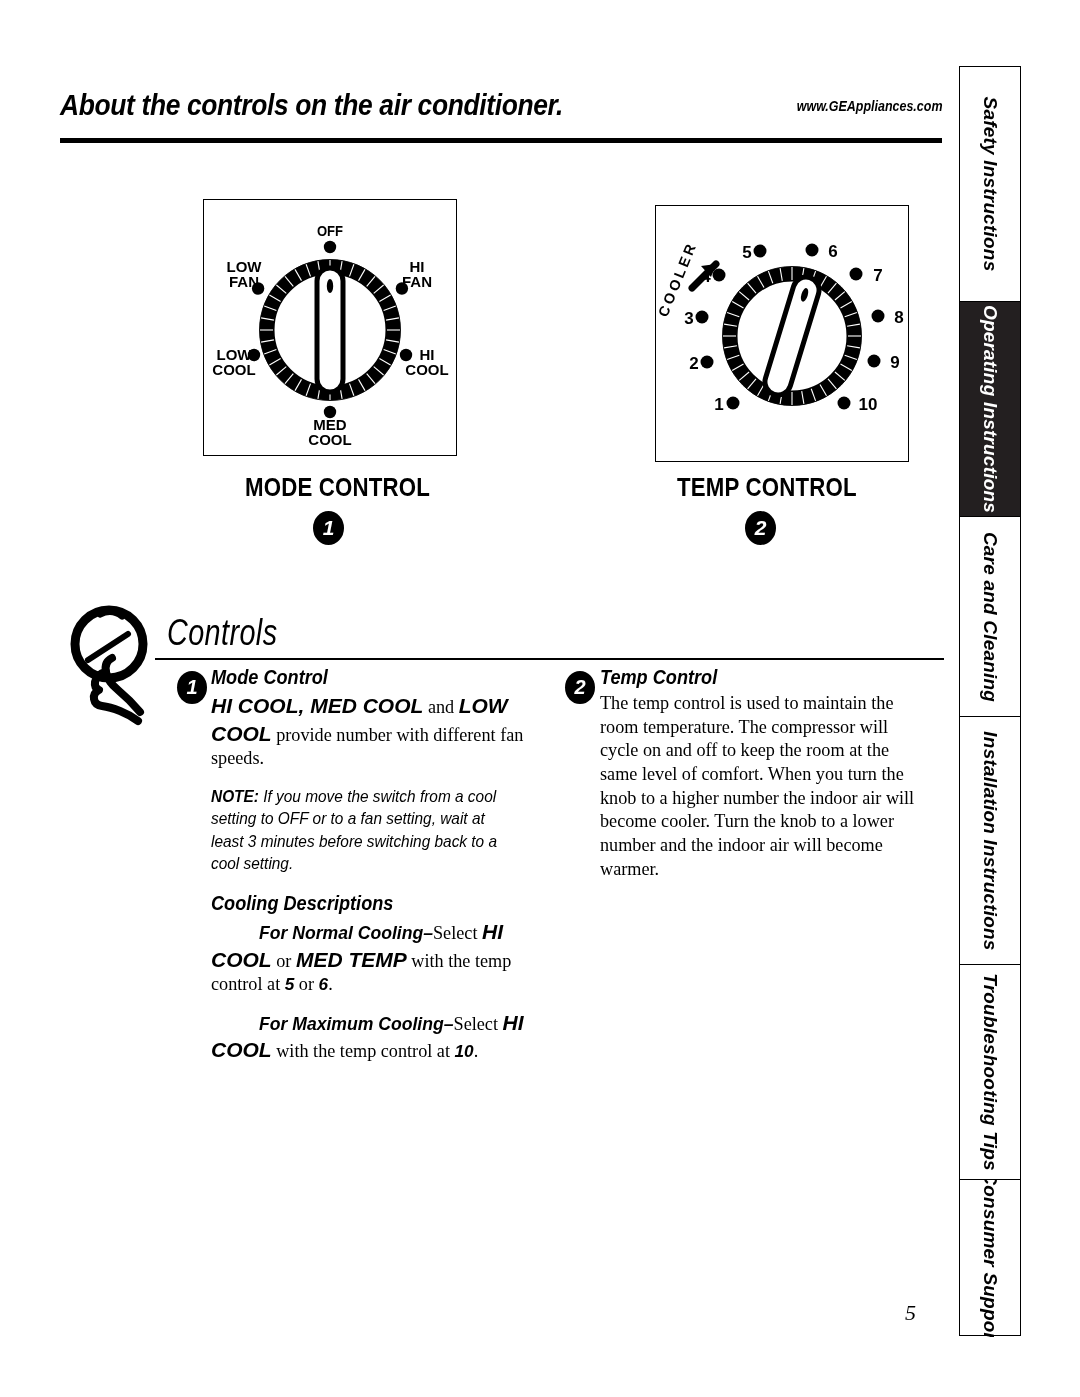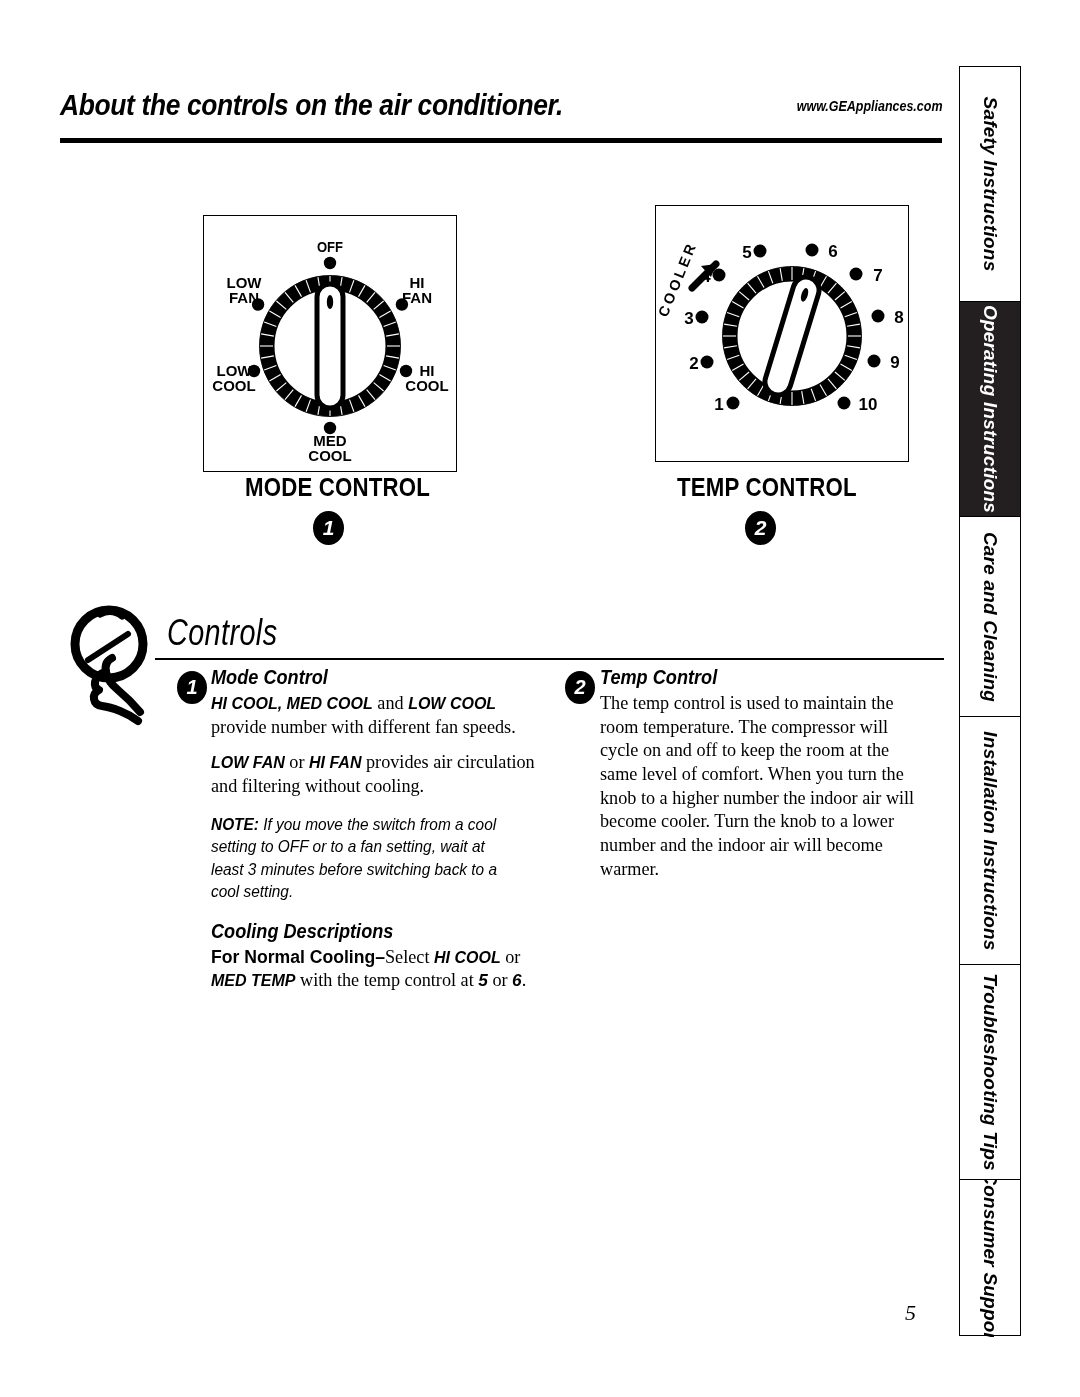--- a/index.html
+++ b/index.html
@@ -11,21 +11,21 @@
   #header-title{position:absolute;left:0;top:0;font-family:"Liberation Sans",sans-serif;
       font-weight:bold;font-style:italic;font-size:30px;letter-spacing:-0.4px;
       transform:scaleX(0.88);transform-origin:left center;white-space:nowrap;}
   #header-url{position:absolute;right:0;top:10px;font-family:"Liberation Sans",sans-serif;
       font-weight:bold;font-style:italic;font-size:14.5px;transform:scaleX(0.86);
       transform-origin:right center;white-space:nowrap;}
   #header-rule{position:absolute;left:0;top:50px;width:882px;height:5px;background:#000;}
 
   
   .dial-box{position:absolute;border:1.6px solid #000;background:#fff;}
-  #mode-box{left:203px;top:215px;width:252px;height:255px;}
+  #mode-box{left:203px;top:199px;width:252px;height:255px;}
   #temp-box{left:655px;top:205px;width:252px;height:255px;}
   .dial-svg{position:absolute;left:0;top:0;}
 
   .dial-caption{position:absolute;font-family:"Liberation Sans",sans-serif;
       font-weight:bold;font-size:26.5px;letter-spacing:0.2px;
       transform:scaleX(0.84);white-space:nowrap;}
   #mode-caption{left:229px;top:472px;width:200px;text-align:center;}
   #temp-caption{left:661px;top:472px;width:200px;text-align:center;}
 
   .num-badge{position:absolute;width:31px;height:34px;border-radius:50%;background:#000;
@@ -56,23 +56,23 @@
   .sec-head2{font-family:"Liberation Sans",sans-serif;font-weight:bold;font-style:italic;
       font-size:19.5px;margin:17px 0 3px 0;transform:scaleX(0.93);transform-origin:left center;}
 
   p.body{font-family:"Liberation Serif",serif;font-size:18.2px;line-height:1.30;
       margin:0 0 12px 0;}
   p.body:last-child{margin-bottom:0;}
   p.note{font-family:"Liberation Sans",sans-serif;font-style:italic;font-size:16.4px;
       line-height:1.37;margin:14px 0 0 0;transform:scaleX(0.94);transform-origin:left center;}
   p.note b{font-weight:bold;}
   .bk{font-family:"Liberation Sans",sans-serif;font-weight:bold;font-style:italic;
-      font-size:16px;}
-  .lead{font-family:"Liberation Sans",sans-serif;font-weight:bold;
-      font-size:17.6px;}
+      font-size:21px;}
+  .lead{font-family:"Liberation Sans",sans-serif;font-weight:bold;font-style:italic;
+      font-size:17.6px;margin-left:48px;}
   .numb{font-family:"Liberation Sans",sans-serif;font-weight:bold;font-style:italic;
       font-size:17.2px;}
 
   
   #tabs{position:absolute;left:959px;top:66px;width:62px;height:1270px;
         border:1.6px solid #000;box-sizing:border-box;}
   .tab{position:absolute;left:0;width:100%;box-sizing:border-box;
        border-bottom:1.6px solid #000;overflow:hidden;}
   .tab:last-child{border-bottom:none;}
   .tab.dark{background:#231f20;}
@@ -265,28 +265,28 @@
 
 <div class="item-badge" id="badge-mode">1</div>
 <div class="item-badge" id="badge-temp">2</div>
 
 <div id="col-left">
 
   <div class="sec-head">Mode Control</div>
 
   <p class="body"><span class="bk">HI COOL, MED COOL</span><span> and </span><span class="bk">LOW COOL</span><span> provide number with different fan speeds.</span></p>
 
-  <p class="body"><span class="bk">LOW FAN</span><span> or </span><span class="bk">HI FAN</span><span> provides air circulation and filtering without cooling.</span></p>
 
   <p class="note"><b>NOTE:</b><span> If you move the switch from a cool setting to OFF or to a fan setting, wait at least 3 minutes before switching back to a cool setting.</span></p>
 
   <div class="sec-head2">Cooling Descriptions</div>
 
   <p class="body"><span class="lead">For Normal Cooling–</span><span>Select </span><span class="bk">HI COOL</span><span> or </span><span class="bk">MED TEMP</span><span> with the temp control at </span><span class="numb">5</span><span> or </span><span class="numb">6</span><span>.</span></p>
 
+  <p class="body"><span class="lead">For Maximum Cooling–</span><span>Select </span><span class="bk">HI COOL</span><span> with the temp control at </span><span class="numb">10</span><span>.</span></p>
 
 
 </div>
 
 <div id="col-right">
   <div class="sec-head">Temp Control</div>
   <p class="body">The temp control is used to maintain the room temperature. The compressor will cycle on and off to keep the room at the same level of comfort. When you turn the knob to a higher number the indoor air will become cooler. Turn the knob to a lower number and the indoor air will become warmer.</p>
 </div>
 
 <div id="tabs">

